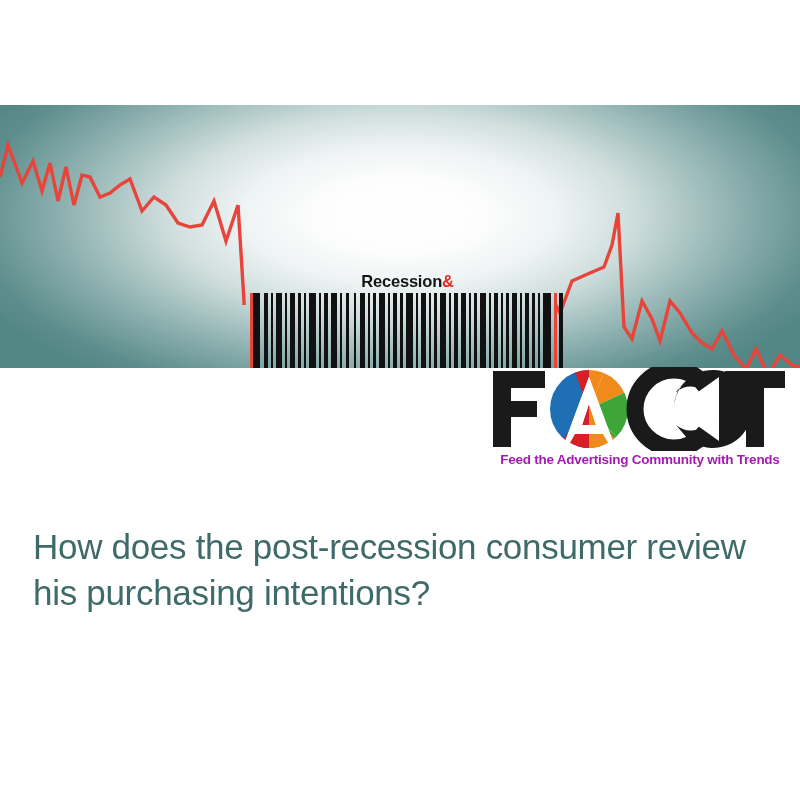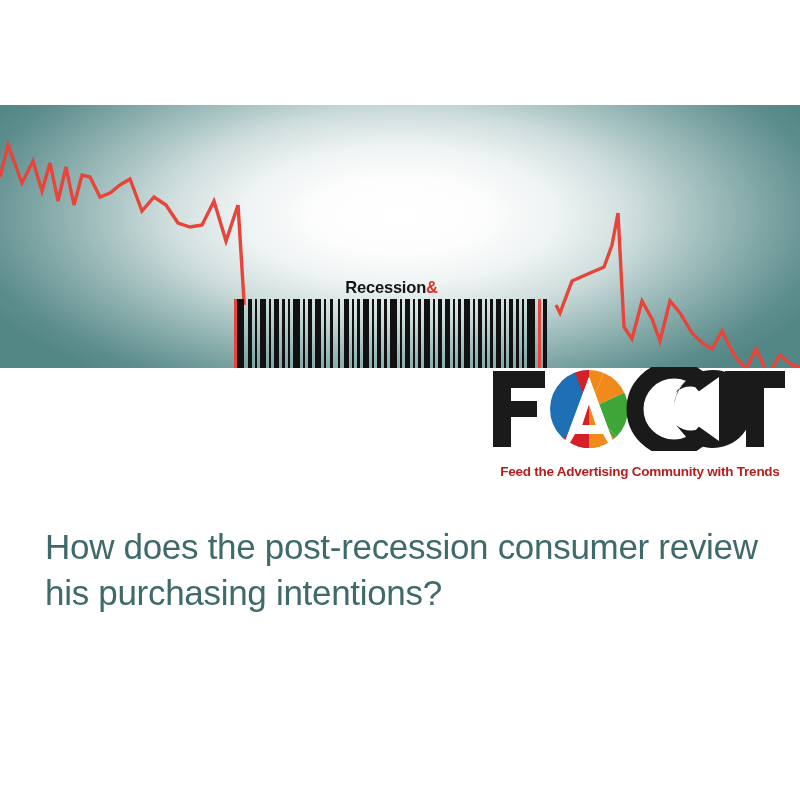--- a/index.html
+++ b/index.html
@@ -51,25 +51,24 @@
     position: absolute;
     inset: 0;
     width: 100%;
     height: 100%;
     display: block;
   }
 
   
   #barcode {
     position: absolute;
-    left: 234px;
+    left: 250px;
     top: 160px;
     width: 315px;
     height: 143px;
-    margin-top: 6px;
   }
   #barcode-caption {
     position: absolute;
     left: 0;
     top: 0;
     width: 100%;
     height: 32px;
     display: flex;
     align-items: center;
     justify-content: center;
@@ -114,32 +113,30 @@
   #fact-tagline {
     position: absolute;
     left: 2px;
     top: 85px;
     width: 298px;
     text-align: center;
     font-family: "Liberation Sans", sans-serif;
     font-weight: bold;
     font-size: 13.5px;
     letter-spacing: -0.25px;
-    color: #b91c1c;
+    color: #a21caf;
     white-space: nowrap;
-    margin-top: 12px;
   }
 
   
   #title-block {
     position: absolute;
     left: 33px;
     top: 524px;
     width: 720px;
-    margin-left: 12px;
   }
   #slide-title {
     margin: 0;
     font-family: "Liberation Sans", sans-serif;
     font-weight: normal;
     font-size: 35px;
     line-height: 1.32;
     color: #3f6a6a;
     letter-spacing: -0.3px;
   }

